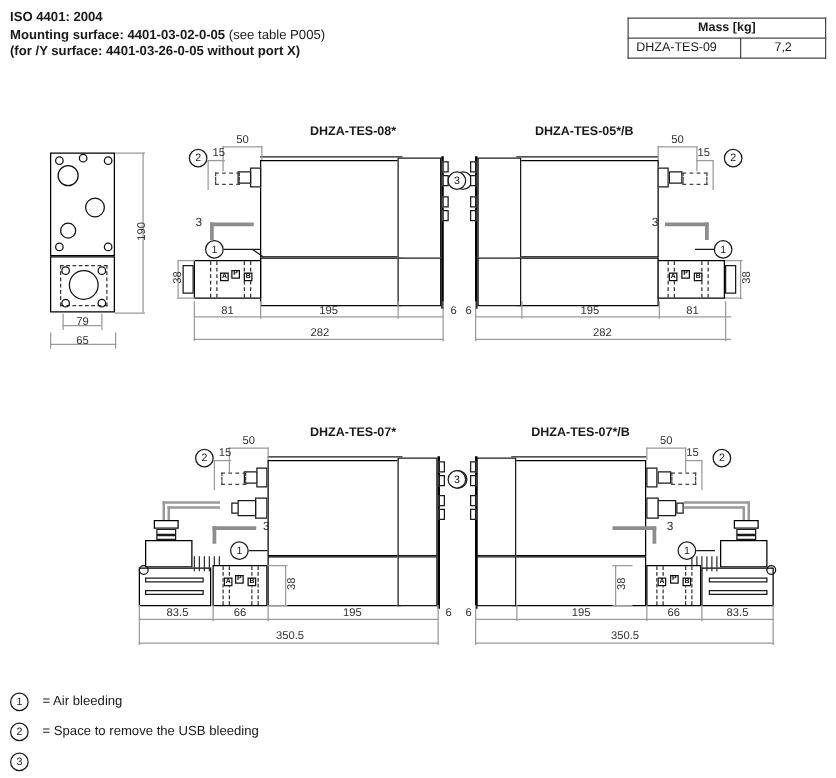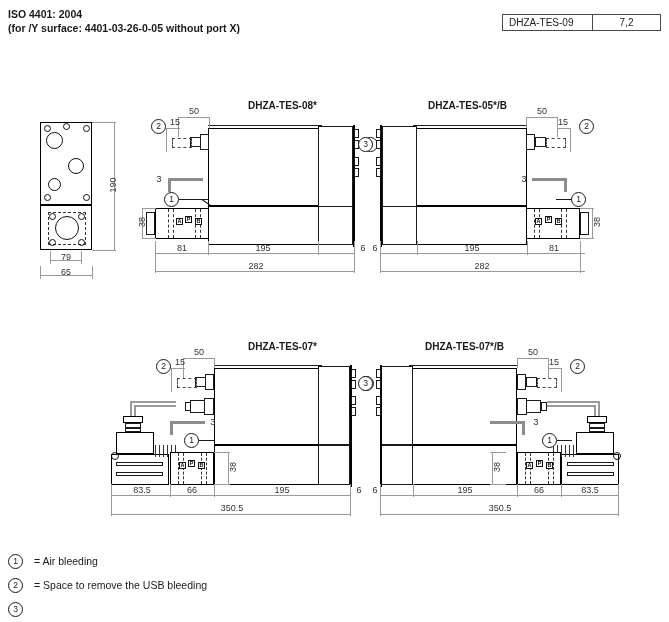--- a/index.html
+++ b/index.html
@@ -70,25 +70,29 @@
     border-radius:50%;font-size:8.5px;line-height:13px;text-align:center;box-sizing:border-box;
   }
   .fn-eq{position:absolute;left:26px;top:3px;font-size:10.5px;white-space:nowrap;}
   .fn-eq b{font-weight:bold;}
 </style>
 </head>
 <body>
 
 <div class="abs" id="header">
   <div class="line">ISO 4401: 2004</div>
+  <div class="line"><span>Mounting surface: 4401-03-02-0-05</span><span class="normal"> (see table P005)</span></div>
   <div class="line">(for /Y surface: 4401-03-26-0-05 without port X)</div>
 </div>
 
 <table class="abs" id="mass-table">
   <tbody>
+      <tr>
+    <th colspan="2">Mass [kg]</th>
+  </tr>
   <tr>
     <td class="name">DHZA-TES-09</td>
     <td class="val">7,2</td>
   </tr>
 </tbody>
   </table>
 
 <div class="abs" style="left:38px;top:120px;width:110px;height:160px;">
 
   <div class="box-thick" style="left:2px;top:2px;width:52px;height:83px;"></div>

